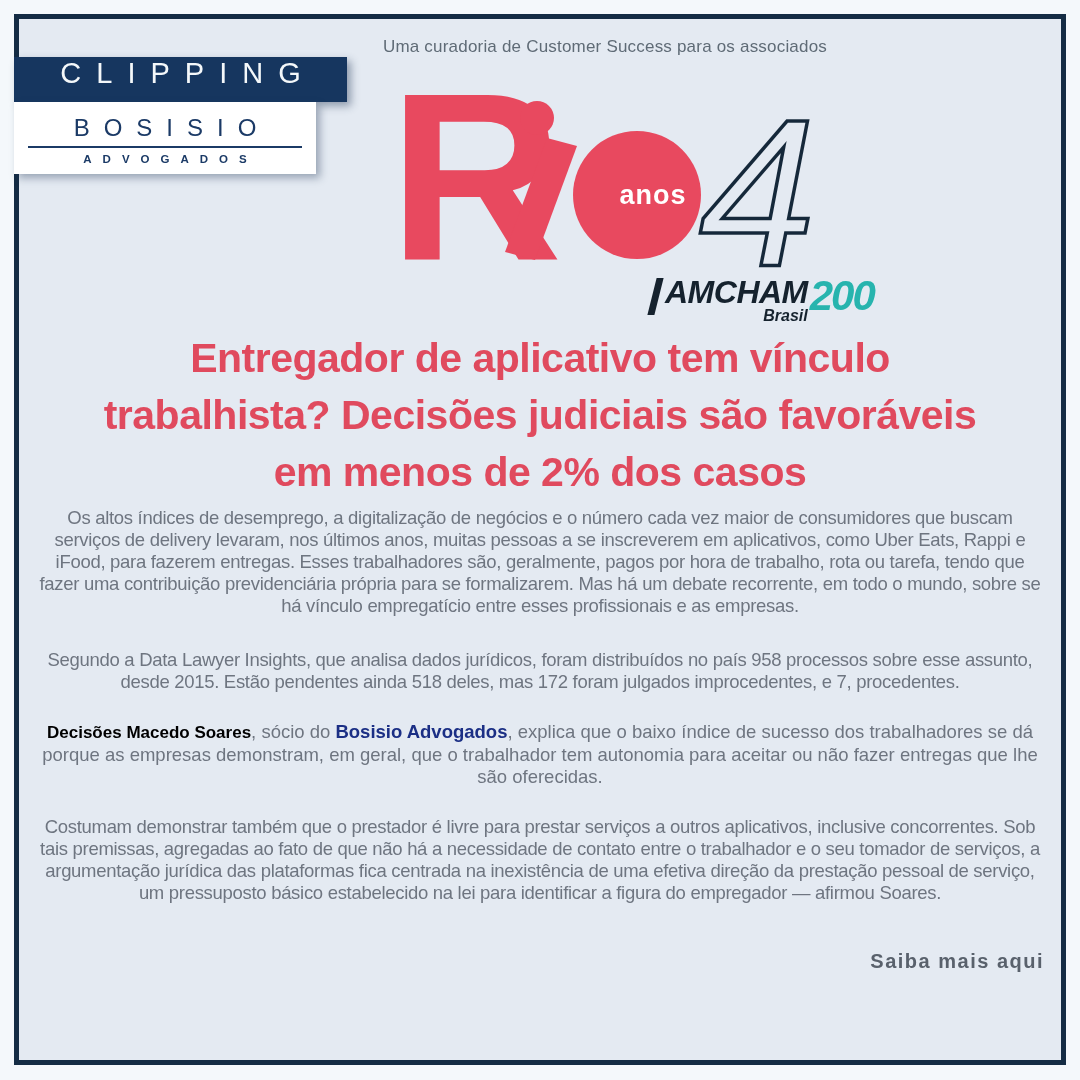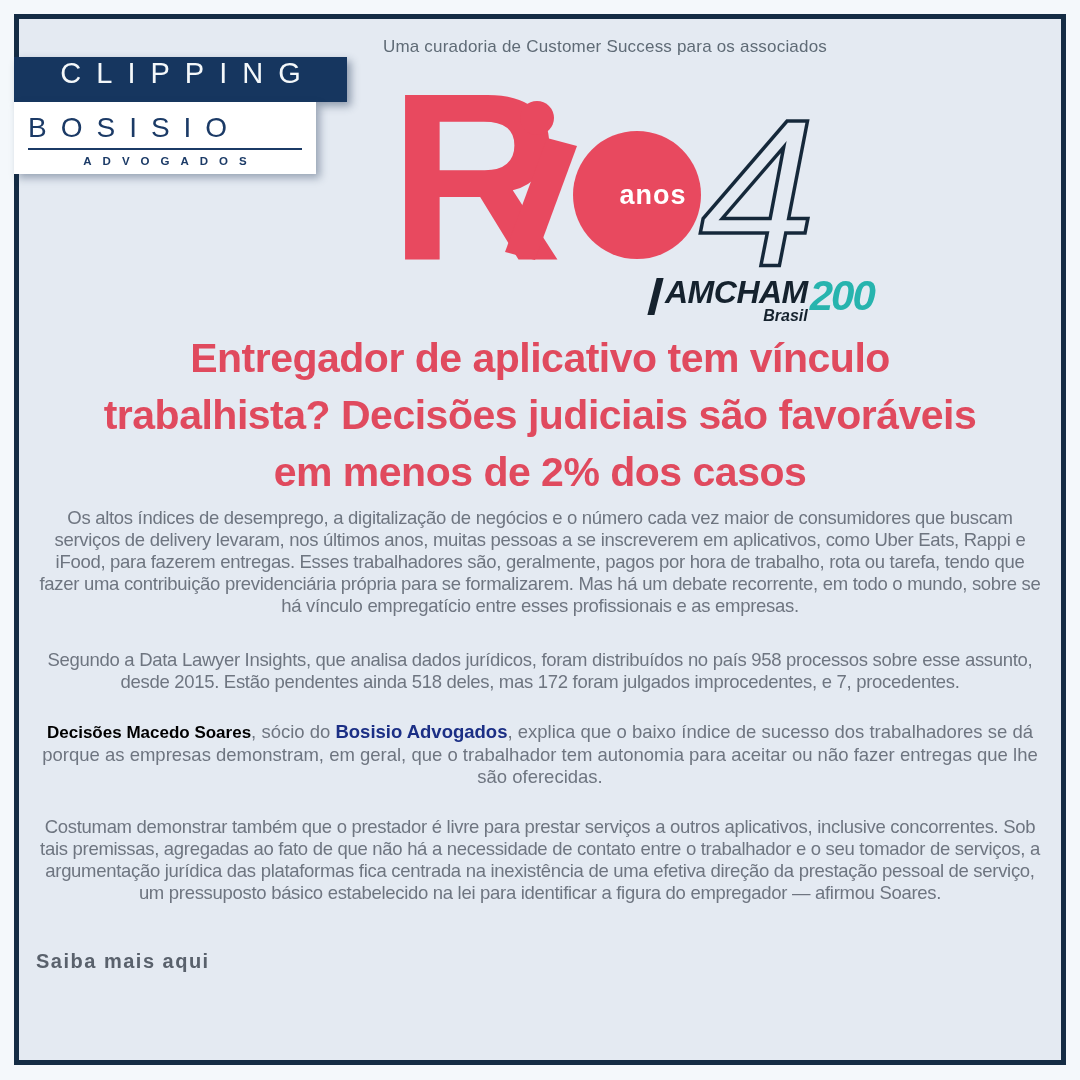--- a/index.html
+++ b/index.html
@@ -26,21 +26,21 @@
   }
   .clip-band span{
     color:#f4f8fa;font-size:29px;font-weight:300;letter-spacing:15px;padding-left:15px;
   }
   .clip-box{
     position:absolute;left:14px;top:102px;width:302px;height:72px;
     background:#ffffff;box-shadow:4px 4px 8px rgba(40,60,90,.4);
     display:flex;flex-direction:column;justify-content:center;
   }
   .clip-bosisio{
-    color:#1b3a66;font-size:28px;letter-spacing:14px;
+    text-align:center;color:#1b3a66;font-size:24px;letter-spacing:14px;
     padding-left:14px;margin-top:2px;
   }
   .clip-rule{height:2px;background:#1b3a66;margin:4px 14px 5px 14px;}
   .clip-advogados{
     text-align:center;color:#1b3a66;font-size:11.5px;font-weight:bold;
     letter-spacing:11px;padding-left:11px;
   }
   
   .rio-logo{position:absolute;left:385px;top:82px;}
   .amcham{
@@ -62,21 +62,21 @@
     position:absolute;left:36px;width:1008px;text-align:center;
     color:#6e7580;font-size:18.5px;line-height:22px;letter-spacing:-.3px;
   }
   .p1{top:507px;}
   .p2{top:649px;}
   .p3{top:721px;letter-spacing:0;}
   .p4{top:816px;}
   .p3 .name{font-weight:bold;color:#000000;font-size:17px;}
   .p3 .firm{font-weight:bold;color:#1b2f85;}
   .cta{
-    position:absolute;top:950px;left:36px;width:1008px;text-align:left;
+    position:absolute;top:950px;left:36px;width:1008px;text-align:right;
     color:#59616c;font-weight:bold;font-size:20px;letter-spacing:1.5px;cursor:pointer;
   }
 </style>
 </head>
 <body>
 
 <div class="page">
   <div class="frame"></div>
 
   <div class="caption">Uma curadoria de Customer Success para os associados</div>

